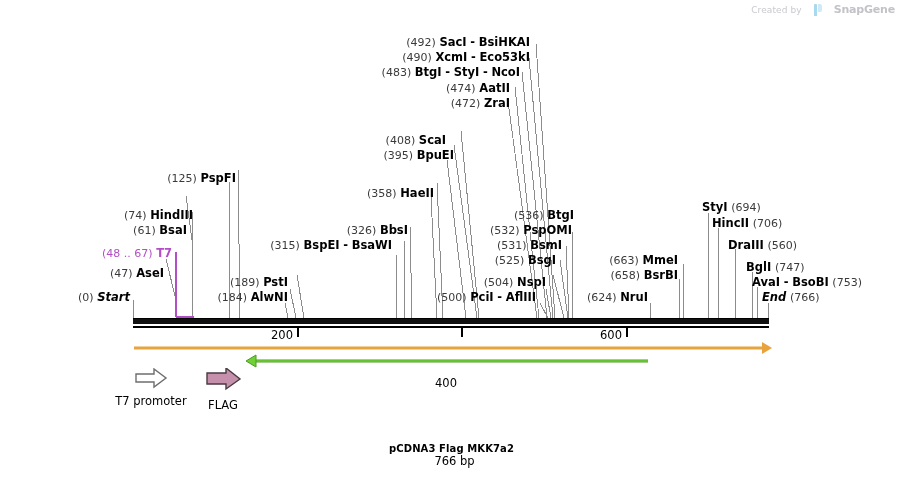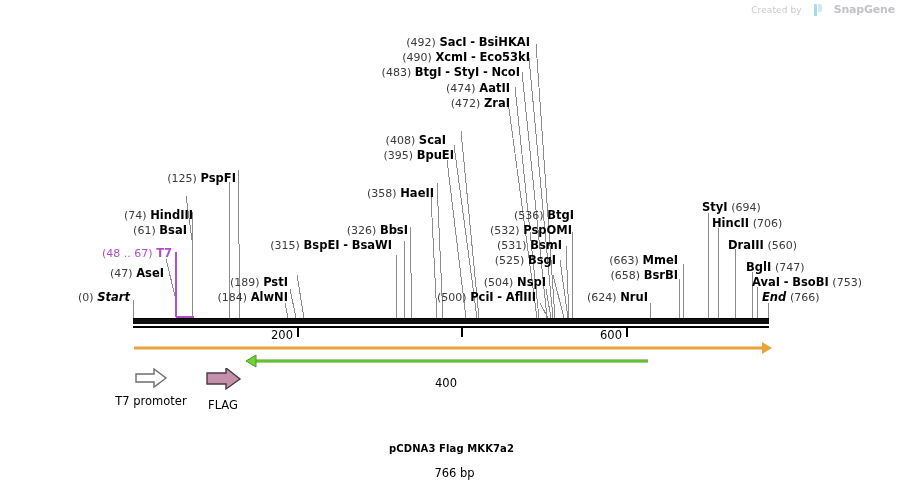--- a/index.html
+++ b/index.html
@@ -163,21 +163,21 @@
   }
   #plasmid-title {
     font-size: 10px;
     font-weight: bold;
     color: #000000;
     letter-spacing: 0.1px;
   }
   #plasmid-size {
     font-size: 11.5px;
     color: #000000;
-    margin-top: 12px;
+    margin-top: 0;
     padding-left: 6px;
   }
 </style>
 </head>
 <body>
 
 <div id="watermark">
   <span>Created by</span>
   <span class="sg-mark"></span>
   <span class="sg-name">SnapGene</span>

